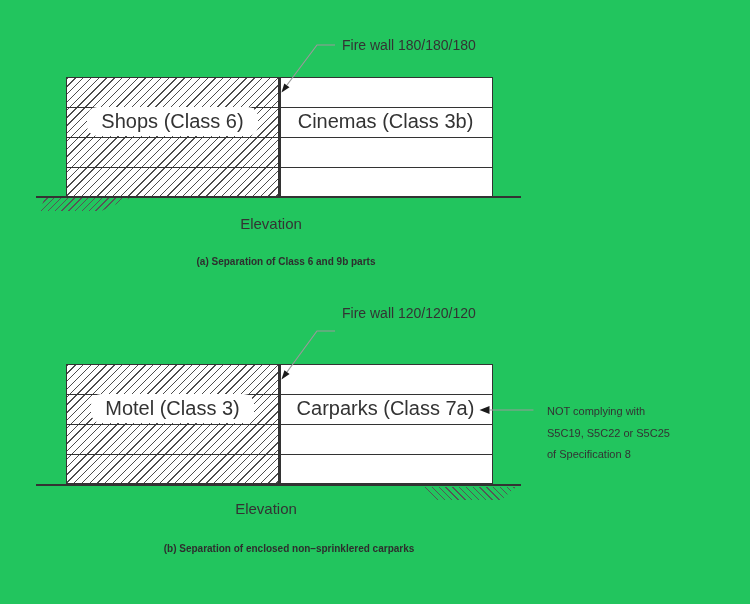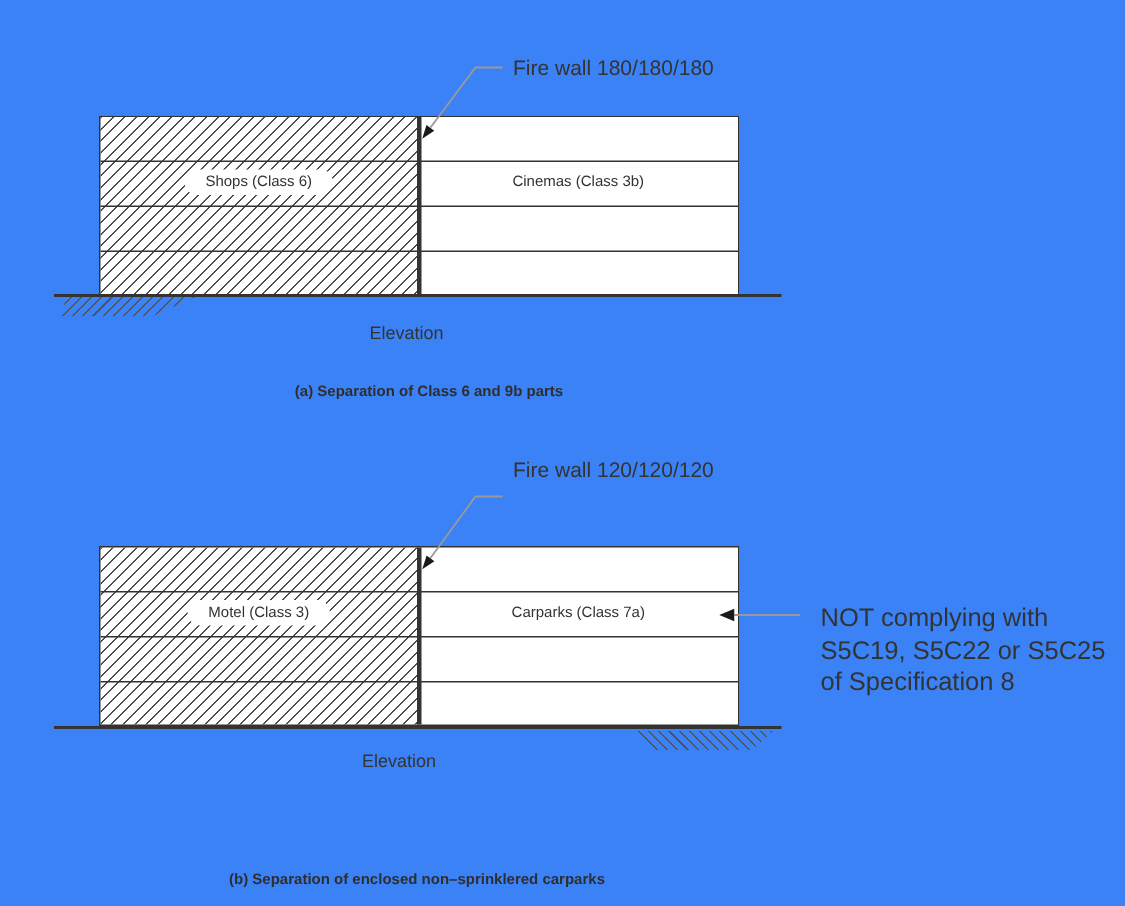--- a/index.html
+++ b/index.html
@@ -1,17 +1,17 @@
 <!DOCTYPE html>
 <html><head>
 <meta charset="utf-8">
 <style>
   html,body { margin:0; padding:0; background:#ffffff; }
   .canvas {
-    position:relative; width:750px; height:604px; background:#3b82f6;
+    position:relative; width:750px; height:604px; background:#22c55e;
     font-family:"Liberation Sans", sans-serif; color:#333333; overflow:hidden;
   }
 
   
   .bldg {
     position:absolute; left:66px; width:427px; height:120px;
     border:1.5px solid #333333; box-sizing:border-box; background:#ffffff;
   }
   #bldg-a { top:77px; }
   #bldg-b { top:364px; }
@@ -20,21 +20,21 @@
     position:absolute; left:0; top:0; width:212px; height:100%;
     background:repeating-linear-gradient(135deg, #4d4d4d 0 1px, transparent 1px 5.5px);
   }
   .firewall { position:absolute; left:211px; top:0; width:3px; height:100%; background:#333333; }
   .floor { position:absolute; left:0; width:100%; height:1.5px; background:#333333; }
   .f1 { top:28.5px; } .f2 { top:58.5px; } .f3 { top:88.5px; }
 
   .row-label {
     position:absolute; top:30px; height:27px;
     display:flex; align-items:center; justify-content:center;
-    font-size:10px; white-space:nowrap;
+    font-size:20px; white-space:nowrap;
   }
   .row-left  { left:0; width:211px; }
   .row-right { left:214px; width:209px; }
   .label-patch { background:#ffffff; padding:3px 14px; border-radius:10px; }
 
   
   .ground { position:absolute; left:36px; width:485px; height:2px; background:#333333; }
   #ground-a { top:195.5px; }
   #ground-b { top:483.5px; }
   .ground-hatch { position:absolute; height:13px; }
@@ -46,32 +46,32 @@
   #ghatch-b {
     left:424px; top:487px; width:92px;
     background:repeating-linear-gradient(45deg, #555555 0 1px, transparent 1px 4.8px);
     clip-path:polygon(0 0, 100% 0, 84% 100%, 12% 100%);
   }
 
   
   .fw-label { position:absolute; left:342px; font-size:14px; white-space:nowrap; }
   #fw-a { top:37px; } #fw-b { top:305px; }
 
-  .elev { position:absolute; width:160px; text-align:center; font-size:12px; }
+  .elev { position:absolute; width:160px; text-align:center; font-size:15px; }
   #elev-a { left:191px; top:215px; }
   #elev-b { left:186px; top:500px; }
 
   .caption {
     position:absolute; font-size:10px; font-weight:bold;
     white-space:nowrap; transform:translateX(-50%); color:#2e2e2e;
   }
   #cap-a { left:286px; top:256px; }
-  #cap-b { left:278px; top:543px;margin-top:38px; }
+  #cap-b { left:289px; top:543px; }
 
-  .annotation { position:absolute; left:547px; top:401px; font-size:17px; line-height:21.5px; white-space:nowrap; }
+  .annotation { position:absolute; left:547px; top:401px; font-size:11px; line-height:21.5px; white-space:nowrap; }
 
   .leader-svg { position:absolute; left:0; top:0; pointer-events:none; }
 </style>
 </head>
 <body>
 
 <div class="canvas">
 
   <div class="fw-label" id="fw-a">Fire wall 180/180/180</div>
 

